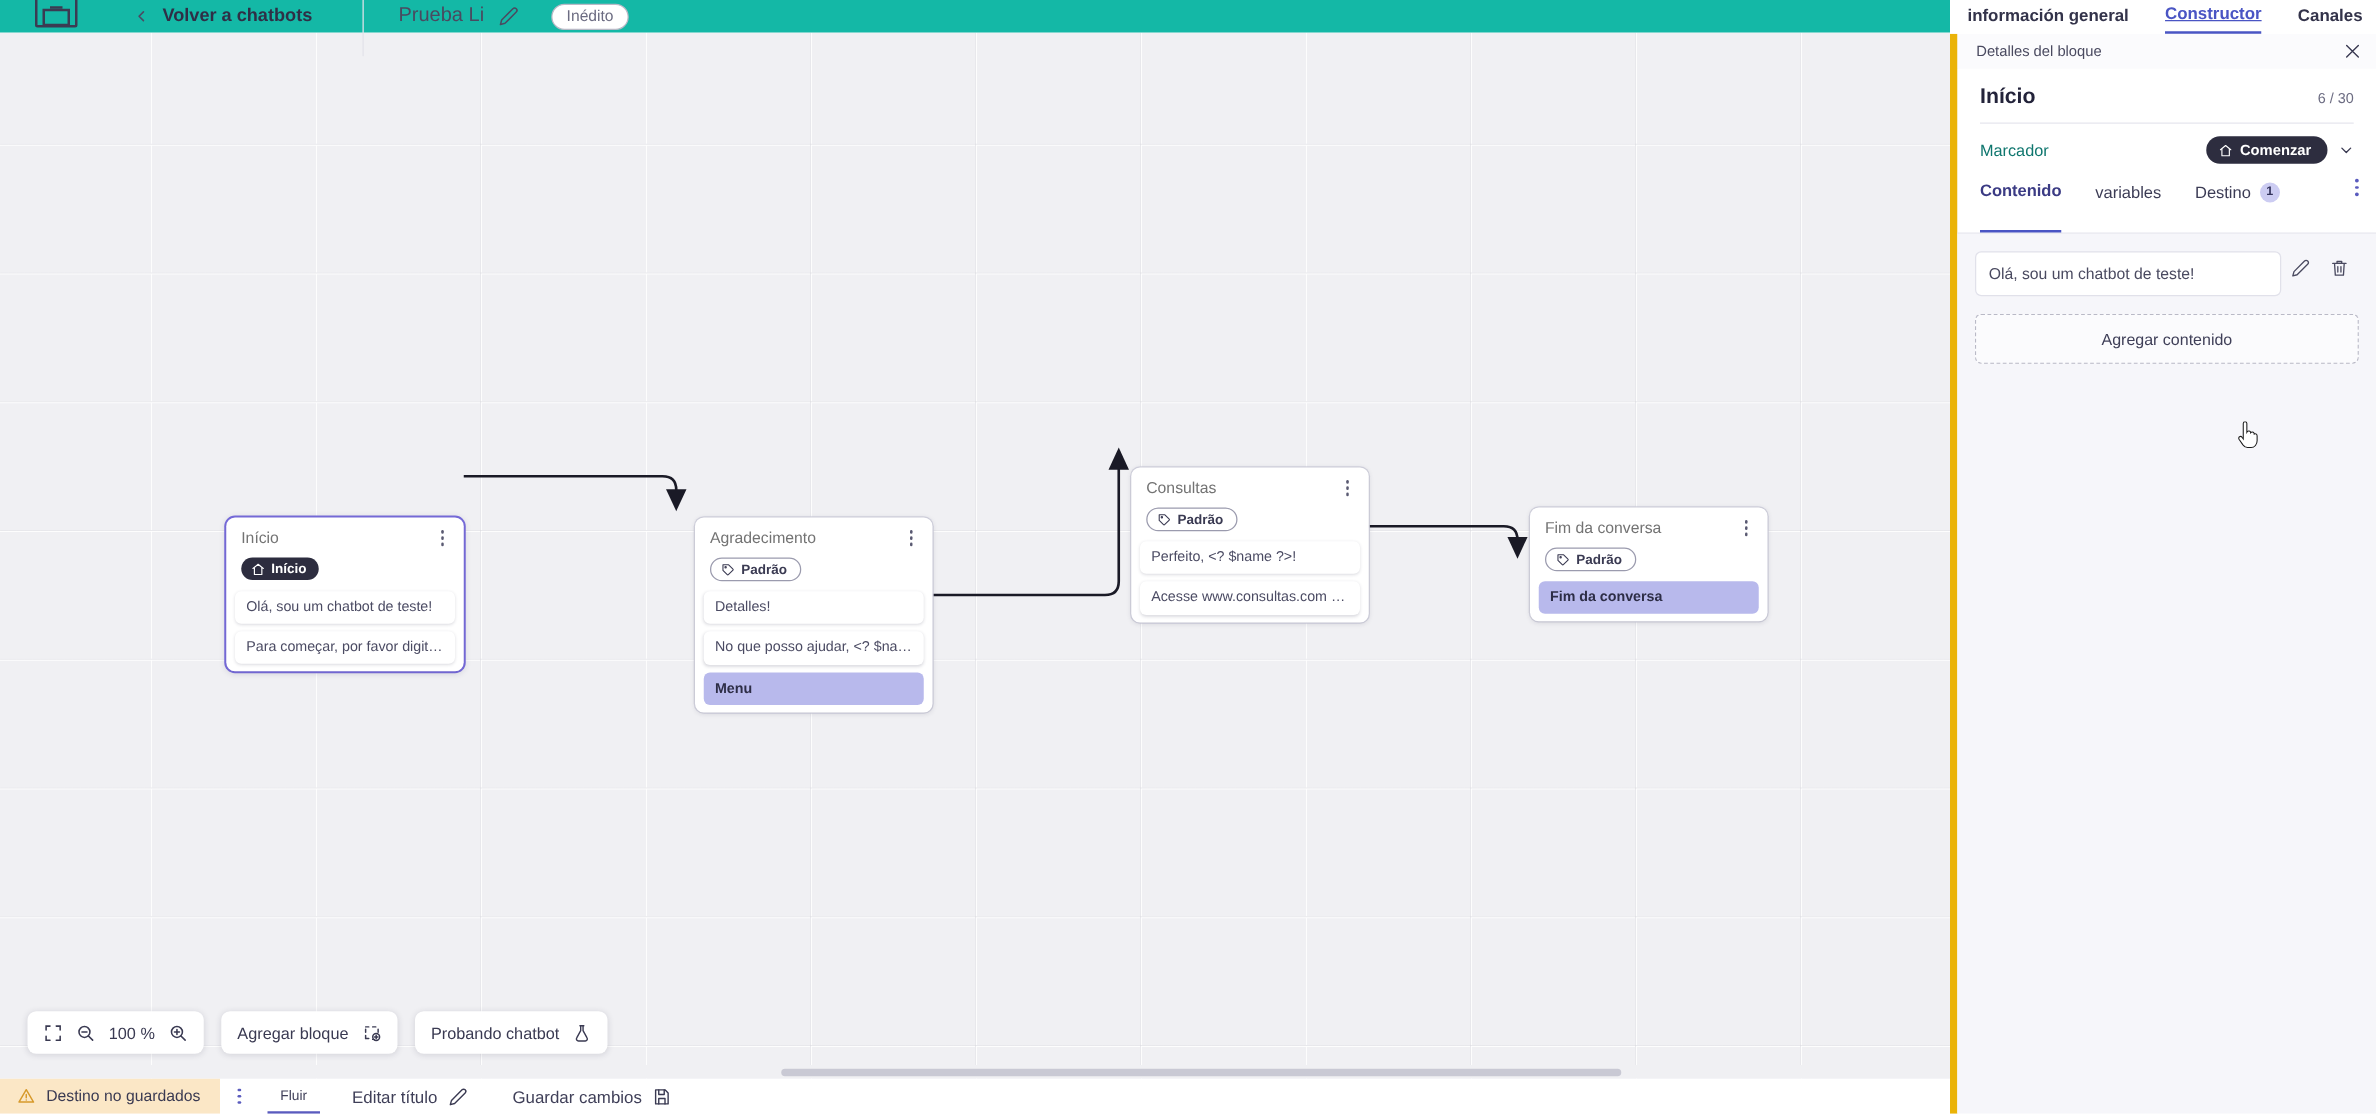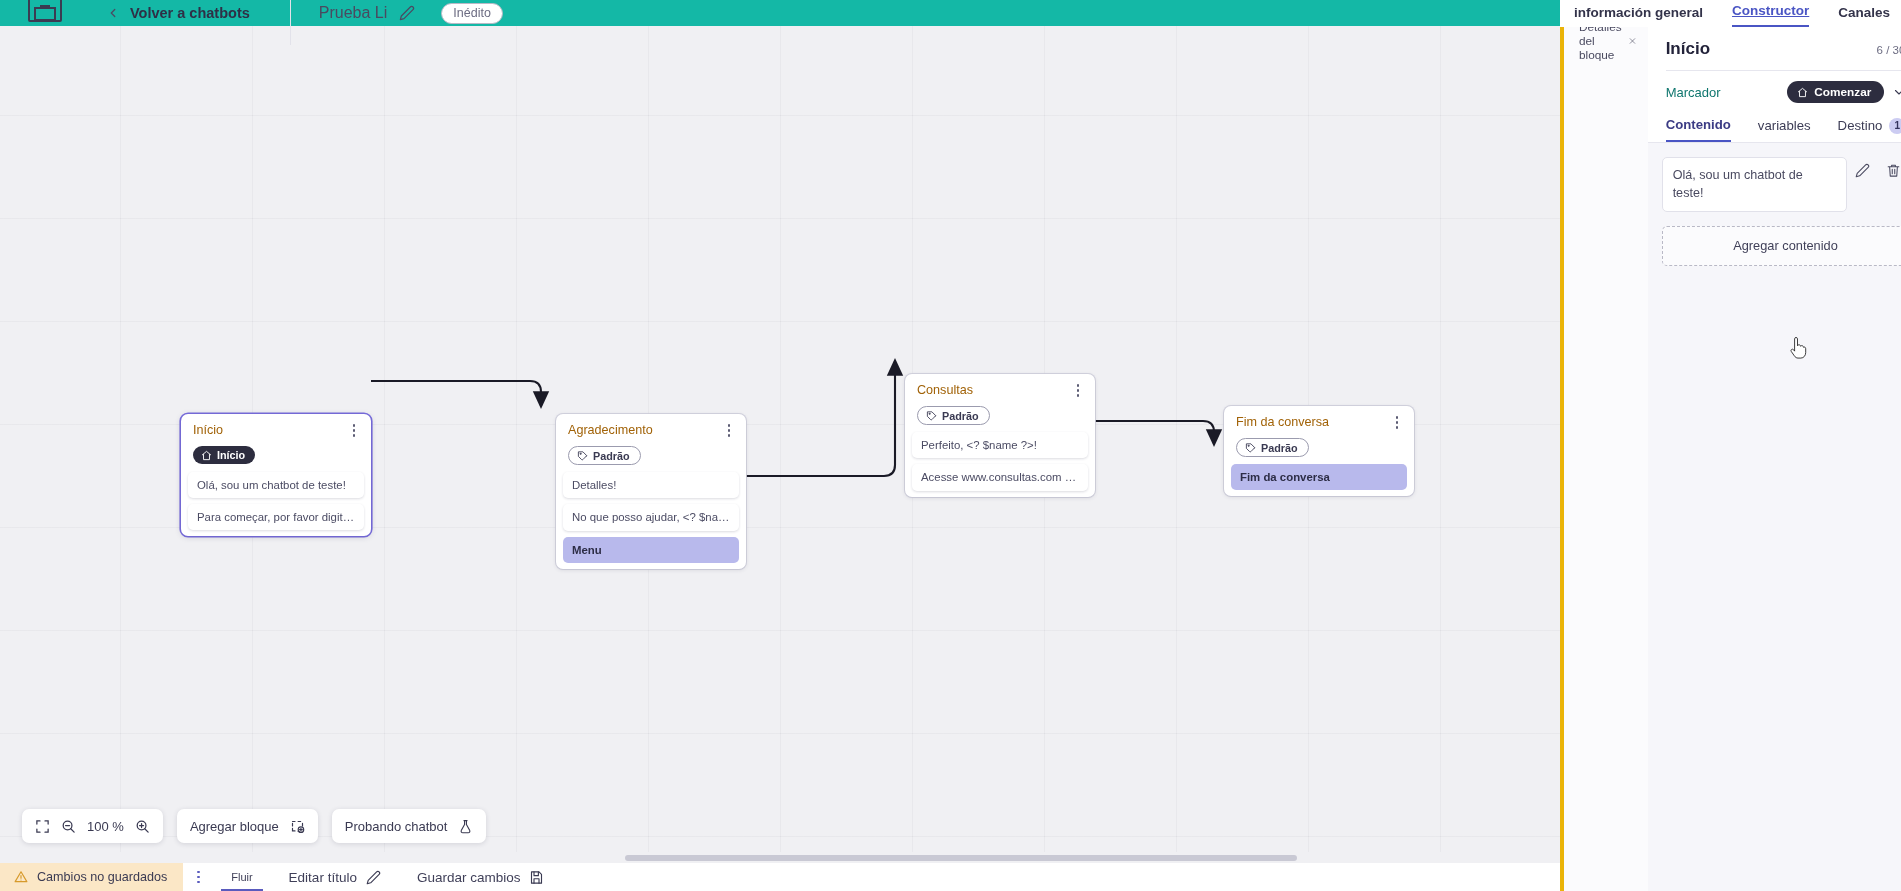--- a/index.html
+++ b/index.html
@@ -94,21 +94,21 @@
     position: absolute; z-index: 5; width: 190px;
     background: #ffffff; border-radius: 7px;
     box-shadow: 0 1px 4px rgba(40,40,70,0.13), 0 0 0 1px rgba(210,210,222,0.9);
     padding-bottom: 6px;
   }
   .node.selected {
     box-shadow: 0 1px 6px rgba(40,40,70,0.18), 0 0 0 1.6px #7a6ee0;
   }
   .node-head { padding: 9px 10px 2px 12px; display: flex; align-items: flex-start; }
   .node-title {
-    font-size: 12.6px; color: #a16207; font-weight: normal; flex: 1; line-height: 1.2;
+    font-size: 12.6px; color: #737373; font-weight: normal; flex: 1; line-height: 1.2;
     white-space: nowrap; overflow: hidden;
   }
   .kebab {
     width: 14px; height: 17px; flex: none; display: flex; flex-direction: column;
     align-items: center; justify-content: center; gap: 2.6px; cursor: pointer; margin-top: -1px;
   }
   .kebab i { display: block; width: 2.6px; height: 2.6px; border-radius: 50%; background: #5a5a72; }
   .node-badges { padding: 5px 12px 7px; }
   .badge-start {
     display: inline-flex; align-items: center; gap: 5px;
@@ -173,22 +173,22 @@
     content: ""; position: absolute; left: 8px; right: 8px; bottom: 0; height: 2.5px; background: #5a5bbe;
   }
   .sb-btn {
     display: flex; align-items: center; gap: 9px; padding: 0 18px; font-size: 13.5px;
     color: #3f3f58; white-space: nowrap; cursor: pointer;
   }
 
   
   .panel {
     position: absolute; top: 27px; left: 1560px; width: 341px; height: 864px;
-    background: #fbfbfd; border-left: 4px solid #eab308;
-    display: flex; flex-direction: row; z-index: 25;
+    background: #fbfbfd; border-left: 6px solid #eab308;
+    display: flex; flex-direction: column; z-index: 25;
   }
   .panel-top {
     height: 28px; background: #fbfbfd; display: flex; align-items: center;
     padding: 0 12px 0 15px; justify-content: space-between;
   }
   .panel-top .t { font-size: 11.8px; color: #4a4a60; }
   .x-ic { width: 14px; height: 14px; color: #3a3a52; cursor: pointer; }
   .panel-body { background: #ffffff; flex: 1; display: flex; flex-direction: column; }
   .panel-hdr { padding: 12px 18px 0 18px; }
   .panel-hdr .row1 { display: flex; align-items: baseline; justify-content: space-between; }
@@ -206,21 +206,21 @@
     background: #2d2d3f; color: #fff; border-radius: 13px;
     padding: 4px 13px 4px 10px; font-size: 11.8px; font-weight: bold; cursor: pointer;
   }
   .chev { width: 12px; height: 12px; color: #3a3a52; cursor: pointer; }
 
   .ptabs {
     display: flex; align-items: center; padding: 14px 18px 0 18px; gap: 27px;
     border-bottom: 1px solid #e6e6ee; position: relative;
   }
   .ptab {
-    font-size: 13.2px; color: #3c3c55; padding-bottom: 8px; cursor: pointer;
+    font-size: 13.2px; color: #3c3c55; padding-bottom: 24px; cursor: pointer;
     display: flex; align-items: center; gap: 7px; white-space: nowrap;
   }
   .ptab.active { color: #3b3b84; font-weight: bold; border-bottom: 2.5px solid #4a55c4; }
   .cnt-badge {
     background: #ccccf2; color: #33335c; border-radius: 50%; width: 16px; height: 16px;
     display: inline-flex; align-items: center; justify-content: center; font-size: 10px; font-weight: bold;
   }
   .ptabs .pk {
     position: absolute; right: 14px; top: 12px; display: flex; flex-direction: column;
     gap: 2.8px; cursor: pointer;
@@ -420,21 +420,21 @@
       <div class="thumb"></div>
     </div>
   </div>
 
   <div class="statusbar">
     <div class="unsaved">
       <svg class="warn-ic" viewBox="0 0 24 24" fill="none" stroke="currentColor" stroke-width="2" stroke-linecap="round" stroke-linejoin="round">
         <path d="M12 3 22 20H2z"></path>
           <path d="M12 9.5v4.6M12 17.2h.01"></path>
       </svg>
-      <span>Cambios no guardados</span>
+      <span>Destino no guardados</span>
     </div>
     <div class="sb-kebab">
         <i></i>
         <i></i>
         <i></i>
       </div>
     <div class="sb-tab active">Fluir</div>
     <div class="sb-btn">
       <span>Editar título</span>
       <svg class="ic" viewBox="0 0 24 24" fill="none" stroke="currentColor" stroke-width="1.8" stroke-linecap="round" stroke-linejoin="round">

